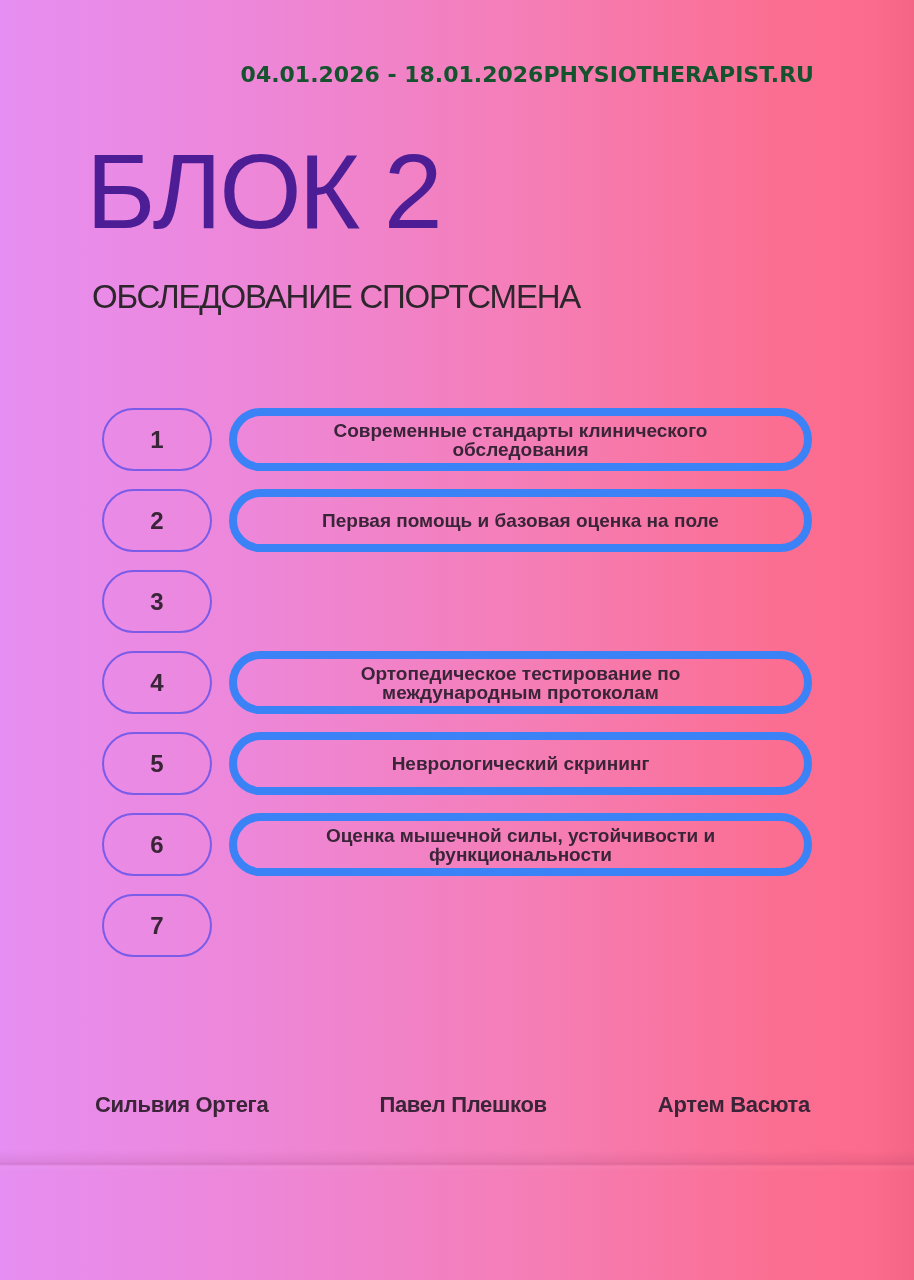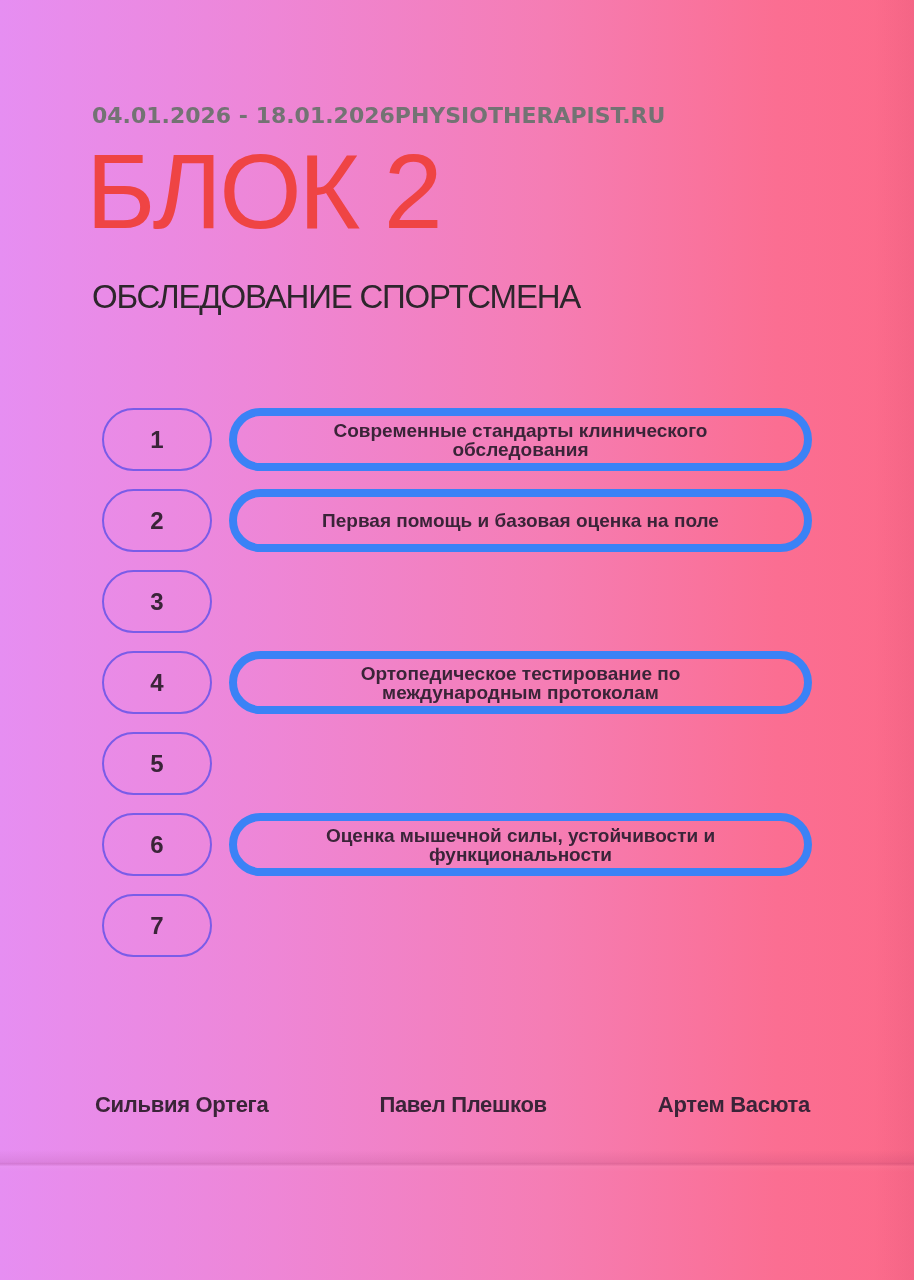--- a/index.html
+++ b/index.html
@@ -12,30 +12,29 @@
   .right-shade {
     position: absolute; top: 0; right: 0; width: 40px; height: 1280px;
     background: linear-gradient(90deg, rgba(0,0,0,0) 0%, rgba(120,20,60,0.06) 100%);
   }
   .fold {
     position: absolute; left: 0; top: 1150px; width: 914px; height: 22px;
     background: linear-gradient(180deg, rgba(120,30,80,0) 0%, rgba(120,30,80,0.10) 55%, rgba(120,30,80,0.18) 62%, rgba(255,255,255,0.04) 75%, rgba(120,30,80,0) 100%);
   }
   .top-row {
     position: absolute; top: 62px; left: 92px; right: 100px;
-    display: flex; justify-content: flex-start;
+    display: flex; justify-content: flex-end;
     font-size: 22px; font-weight: 600; letter-spacing: 0px;
     font-family: "DejaVu Sans", sans-serif;
-    color: #737373;
-    margin-top: 41px;
+    color: #14532d;
   }
   .title {
     position: absolute; top: 138px; left: 86px;
     font-size: 106px; font-weight: 400; letter-spacing: -3px;
-    color: #ef4444; line-height: 1;
+    color: #4c1d95; line-height: 1;
   }
   .subtitle {
     position: absolute; top: 278px; left: 92px;
     font-size: 33px; font-weight: 400; letter-spacing: -1.2px;
     color: #2d262c;
   }
   .list { position: absolute; top: 408px; left: 102px; width: 710px; }
   .row { display: flex; height: 65px; margin-bottom: 16px; }
   .num {
     width: 110px; height: 63px; border: 2px solid #7a5ce8; border-radius: 34px;
@@ -79,20 +78,21 @@
   </div>
   <div class="row">
     <div class="num">3</div>
   </div>
   <div class="row">
     <div class="num">4</div>
     <div class="topic">Ортопедическое тестирование по международным протоколам</div>
   </div>
   <div class="row">
     <div class="num">5</div>
+    <div class="topic">Неврологический скрининг</div>
   </div>
   <div class="row">
     <div class="num">6</div>
     <div class="topic">Оценка мышечной силы, устойчивости и функциональности</div>
   </div>
   <div class="row">
     <div class="num">7</div>
   </div>
 </div>
 

